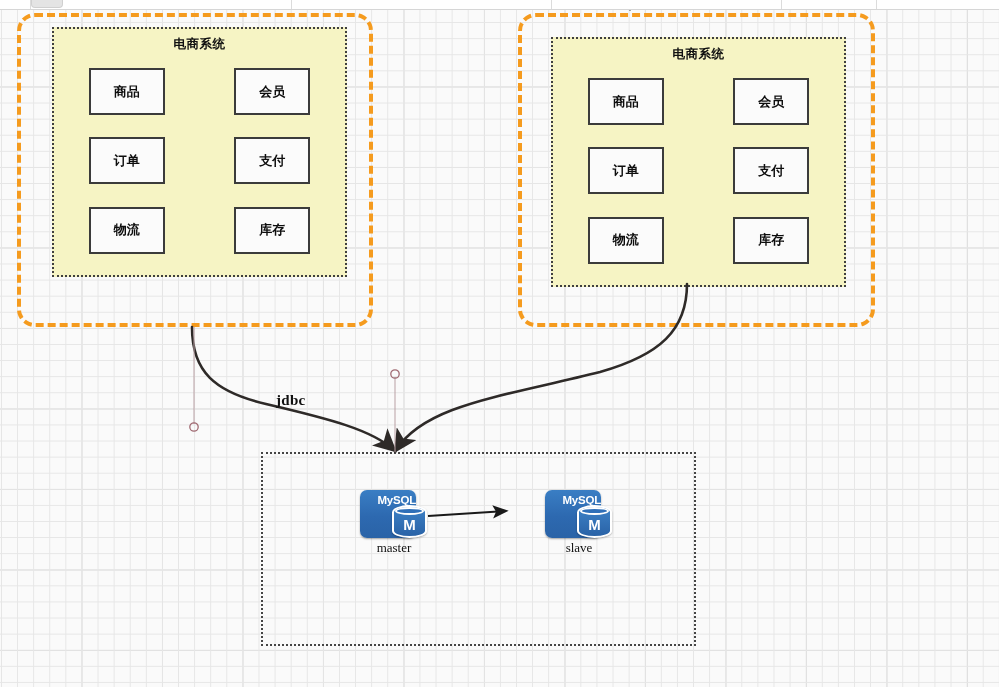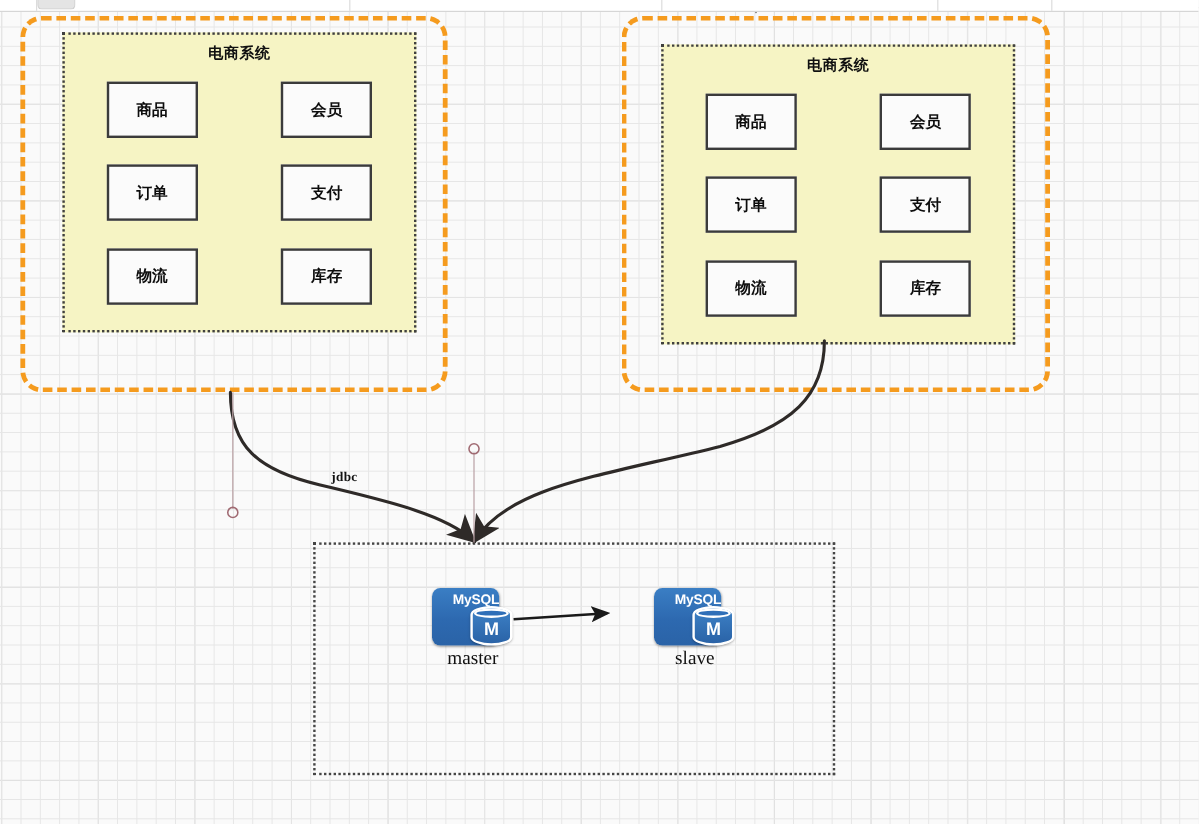--- a/index.html
+++ b/index.html
@@ -168,35 +168,35 @@
     font-size: 15px;
     font-weight: bold;
     color: #ffffff;
   }
   .db-label {
     position: absolute;
     top: 50px;
     left: -6px;
     width: 80px;
     text-align: center;
-    font-size: 16px;
+    font-size: 13px;
     color: #111111;
     font-family: "Liberation Serif", "DejaVu Serif", serif;
   }
 
   
   .overlay {
     position: absolute;
     left: 0; top: 0;
     width: 999px; height: 687px;
     pointer-events: none;
   }
   .edge-label {
     position: absolute;
-    font-size: 11px;
+    font-size: 15px;
     font-weight: bold;
     color: #111111;
     font-family: "Liberation Serif", "DejaVu Serif", serif;
     letter-spacing: .3px;
   }
 </style>
 </head>
 <body>
 
 <div id="canvas">

